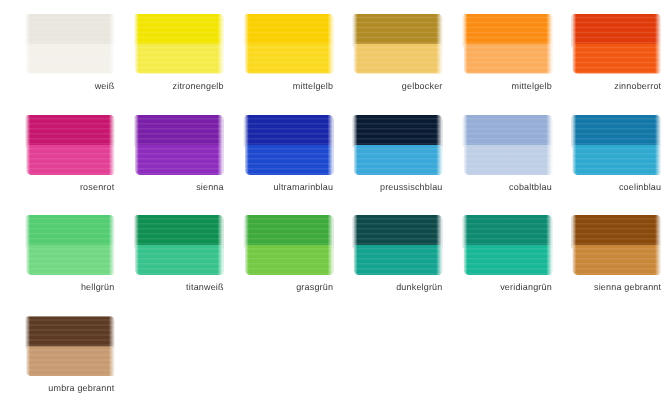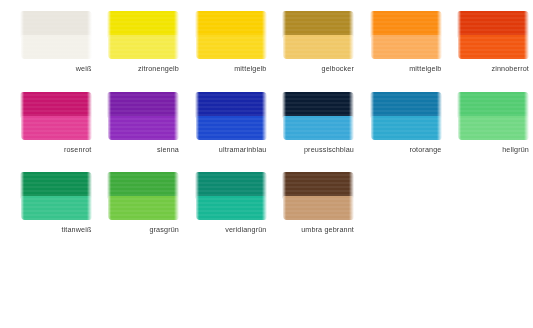--- a/index.html
+++ b/index.html
@@ -198,26 +198,35 @@
         <div class="swatch-paint">
           <div class="paint-top" style="background: rgb(10, 28, 51);"></div>
           <div class="paint-bottom" style="background: rgb(58, 168, 216);"></div>
           <div class="paint-streaks"></div>
           <div class="paint-edges"></div>
         </div>
         <div class="swatch-label">preussischblau</div>
       </div>
       <div class="swatch-cell">
         <div class="swatch-paint">
+          <div class="paint-top" style="background: rgb(150, 174, 214);"></div>
+          <div class="paint-bottom" style="background: rgb(191, 207, 230);"></div>
+          <div class="paint-streaks"></div>
+          <div class="paint-edges"></div>
+        </div>
+        <div class="swatch-label">cobaltblau</div>
+      </div>
+      <div class="swatch-cell">
+        <div class="swatch-paint">
           <div class="paint-top" style="background: rgb(19, 120, 168);"></div>
           <div class="paint-bottom" style="background: rgb(47, 169, 207);"></div>
           <div class="paint-streaks"></div>
           <div class="paint-edges"></div>
         </div>
-        <div class="swatch-label">rotorange</div>
+        <div class="swatch-label">coelinblau</div>
       </div>
       <div class="swatch-cell">
         <div class="swatch-paint">
           <div class="paint-top" style="background: rgb(84, 204, 114);"></div>
           <div class="paint-bottom" style="background: rgb(114, 216, 132);"></div>
           <div class="paint-streaks"></div>
           <div class="paint-edges"></div>
         </div>
         <div class="swatch-label">hellgrün</div>
       </div>
@@ -234,29 +243,47 @@
         <div class="swatch-paint">
           <div class="paint-top" style="background: rgb(63, 170, 60);"></div>
           <div class="paint-bottom" style="background: rgb(115, 201, 67);"></div>
           <div class="paint-streaks"></div>
           <div class="paint-edges"></div>
         </div>
         <div class="swatch-label">grasgrün</div>
       </div>
       <div class="swatch-cell">
         <div class="swatch-paint">
+          <div class="paint-top" style="background: rgb(15, 74, 74);"></div>
+          <div class="paint-bottom" style="background: rgb(20, 163, 143);"></div>
+          <div class="paint-streaks"></div>
+          <div class="paint-edges"></div>
+        </div>
+        <div class="swatch-label">dunkelgrün</div>
+      </div>
+      <div class="swatch-cell">
+        <div class="swatch-paint">
           <div class="paint-top" style="background: rgb(13, 138, 112);"></div>
           <div class="paint-bottom" style="background: rgb(24, 183, 149);"></div>
           <div class="paint-streaks"></div>
           <div class="paint-edges"></div>
         </div>
         <div class="swatch-label">veridiangrün</div>
       </div>
       <div class="swatch-cell">
         <div class="swatch-paint">
+          <div class="paint-top" style="background: rgb(138, 74, 12);"></div>
+          <div class="paint-bottom" style="background: rgb(201, 135, 58);"></div>
+          <div class="paint-streaks"></div>
+          <div class="paint-edges"></div>
+        </div>
+        <div class="swatch-label">sienna gebrannt</div>
+      </div>
+      <div class="swatch-cell">
+        <div class="swatch-paint">
           <div class="paint-top" style="background: rgb(92, 58, 36);"></div>
           <div class="paint-bottom" style="background: rgb(199, 155, 114);"></div>
           <div class="paint-streaks"></div>
           <div class="paint-edges"></div>
         </div>
         <div class="swatch-label">umbra gebrannt</div>
       </div>
     </div>
 </div>
 

